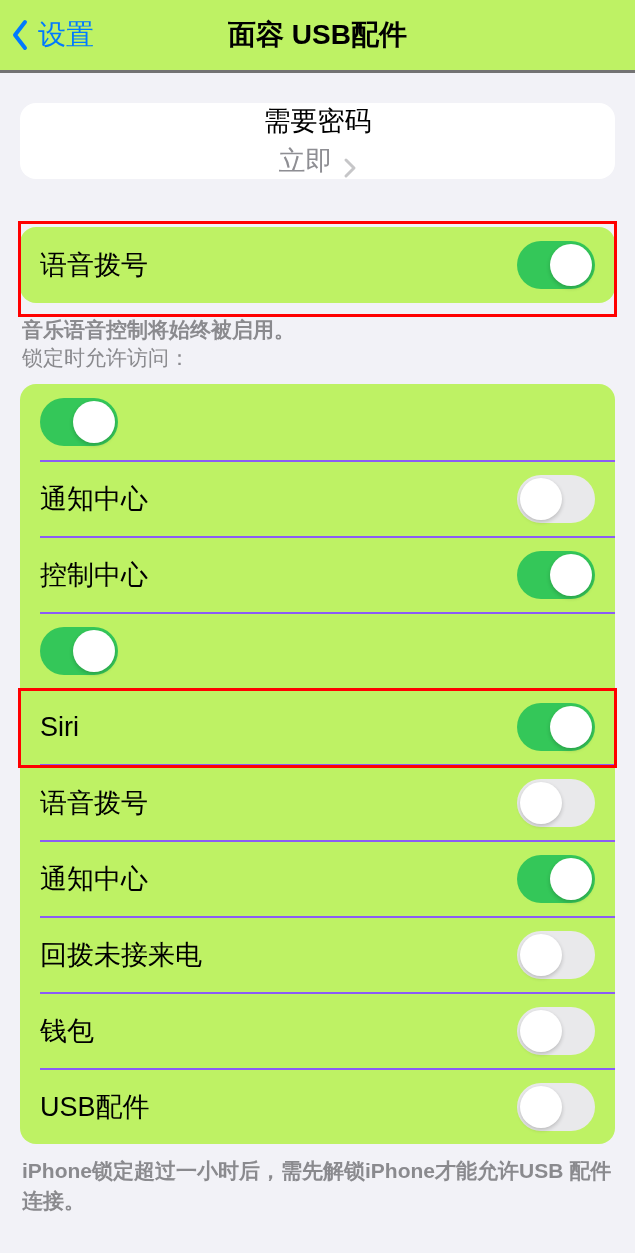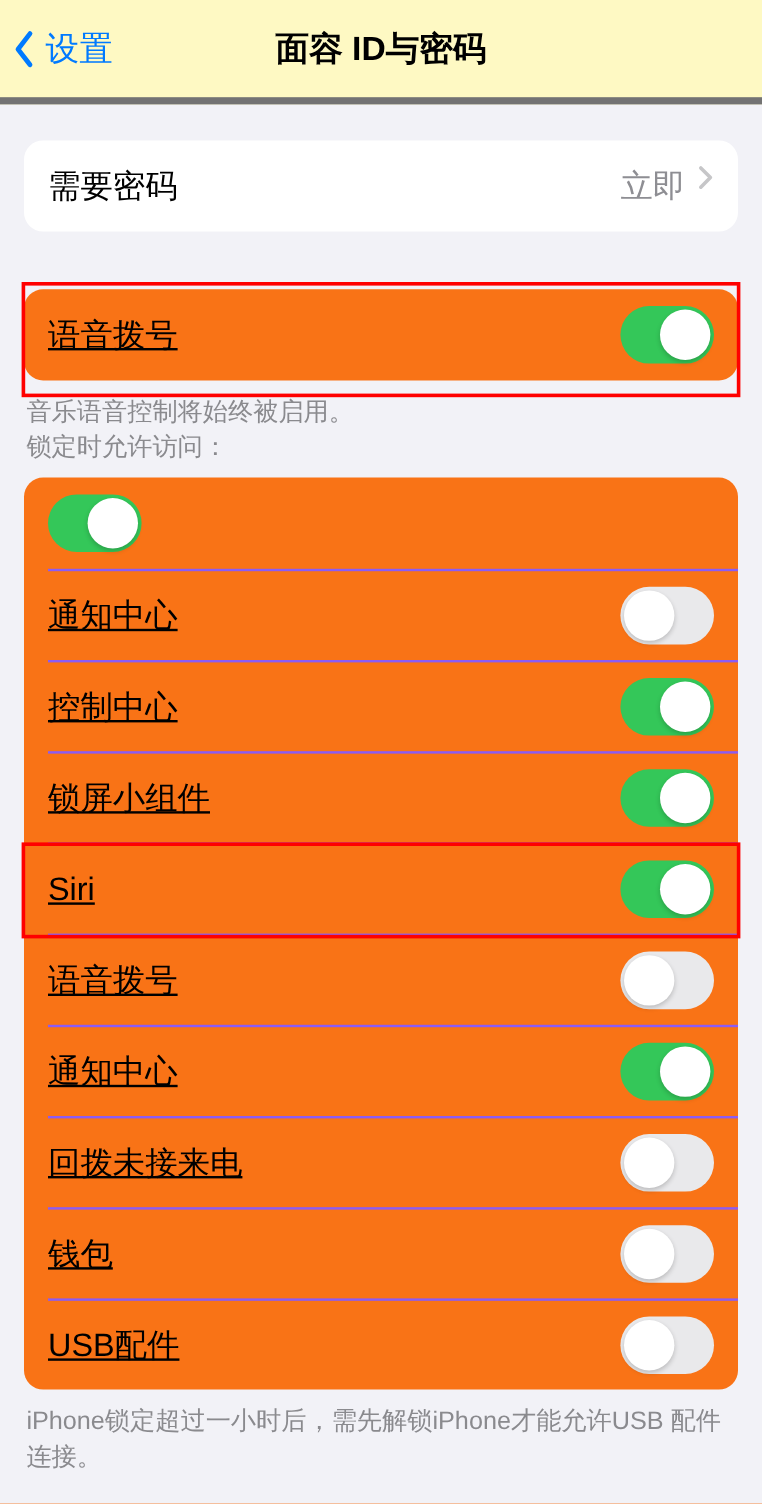--- a/index.html
+++ b/index.html
@@ -9,23 +9,23 @@
       font-family: -apple-system, BlinkMacSystemFont, "Helvetica Neue", sans-serif;
       -webkit-font-smoothing: antialiased;
     }
     body {
       width: 635px;
       height: 1253px;
       background: #f2f2f7;
       overflow: hidden;
     }
     .nav-bar {
-      height: 87px;
-      background: #fef9c3;
-      border-bottom: 6px solid #737373;
+      height: 73px;
+      background: #bef264;
+      border-bottom: 3px solid #737373;
       display: flex;
       align-items: center;
       position: relative;
     }
     .back-button {
       display: flex;
       align-items: center;
       padding-left: 10px;
       color: #007aff;
       font-size: 28px;
@@ -58,46 +58,48 @@
       border-radius: 16px;
       overflow: hidden;
     }
     .cell {
       display: flex;
       align-items: center;
       justify-content: space-between;
       padding: 0 20px;
       min-height: 76px;
       position: relative;
+      flex-direction: column;
     }
     .cell-label {
       font-size: 27px;
       color: #000;
     }
     .cell-right {
       display: flex;
-      align-items: flex-start;
+      align-items: flex-end;
     }
     .cell-value {
       font-size: 27px;
       color: #8e8e93;
       margin-right: 10px;
     }
     .disclosure {
       width: 14px;
       height: 22px;
     }
     .disclosure svg {
       display: block;
     }
     .footer-text {
       font-size: 21px;
       color: #8a8a8e;
       padding: 12px 22px 0 22px;
       line-height: 1.4;
+      font-weight: bold;
     }
     .header-text {
       font-size: 21px;
       color: #8a8a8e;
       padding: 0 22px 12px 22px;
     }
     .toggle {
       width: 78px;
       height: 48px;
       border-radius: 24px;
@@ -123,25 +125,24 @@
     .toggle.on .toggle-knob {
       right: 3px;
     }
     .toggle.off .toggle-knob {
       left: 3px;
     }
     .first-section {
       margin-top: 30px;
     }
     .list-group {
-      background: #f97316;
+      background: #bef264;
       border-radius: 16px;
       overflow: hidden;
       margin: 0 20px;
-      text-decoration: underline;
     }
     .list-cell {
       display: flex;
       align-items: center;
       justify-content: space-between;
       min-height: 76px;
       padding-left: 20px;
     }
     .list-cell-inner {
       display: flex;
@@ -166,21 +167,21 @@
 
 <div class="nav-bar">
   <div class="back-button">
     <span class="back-chevron">
       <svg viewBox="0 0 20 34" fill="none" stroke="#007aff" stroke-width="4" stroke-linecap="round" stroke-linejoin="round">
         <polyline points="15,4 5,17 15,30"></polyline>
       </svg>
     </span>
     <span>设置</span>
   </div>
-  <div class="nav-title">面容 ID与密码</div>
+  <div class="nav-title">面容 USB配件</div>
 </div>
 
 <div class="content">
 
   <div class="section first-section">
     <div class="cell-group">
       <div class="cell">
         <span class="cell-label">需要密码</span>
         <div class="cell-right">
           <span class="cell-value">立即</span>
@@ -232,21 +233,20 @@
         <div class="list-cell">
           <div class="list-cell-inner">
             <span class="cell-label">控制中心</span>
             <div class="toggle on">
               <div class="toggle-knob"></div>
             </div>
           </div>
         </div>
         <div class="list-cell">
           <div class="list-cell-inner">
-            <span class="cell-label">锁屏小组件</span>
             <div class="toggle on">
               <div class="toggle-knob"></div>
             </div>
           </div>
         </div>
         <div class="list-cell">
           <div class="list-cell-inner">
             <span class="cell-label">Siri</span>
             <div class="toggle on">
               <div class="toggle-knob"></div>

